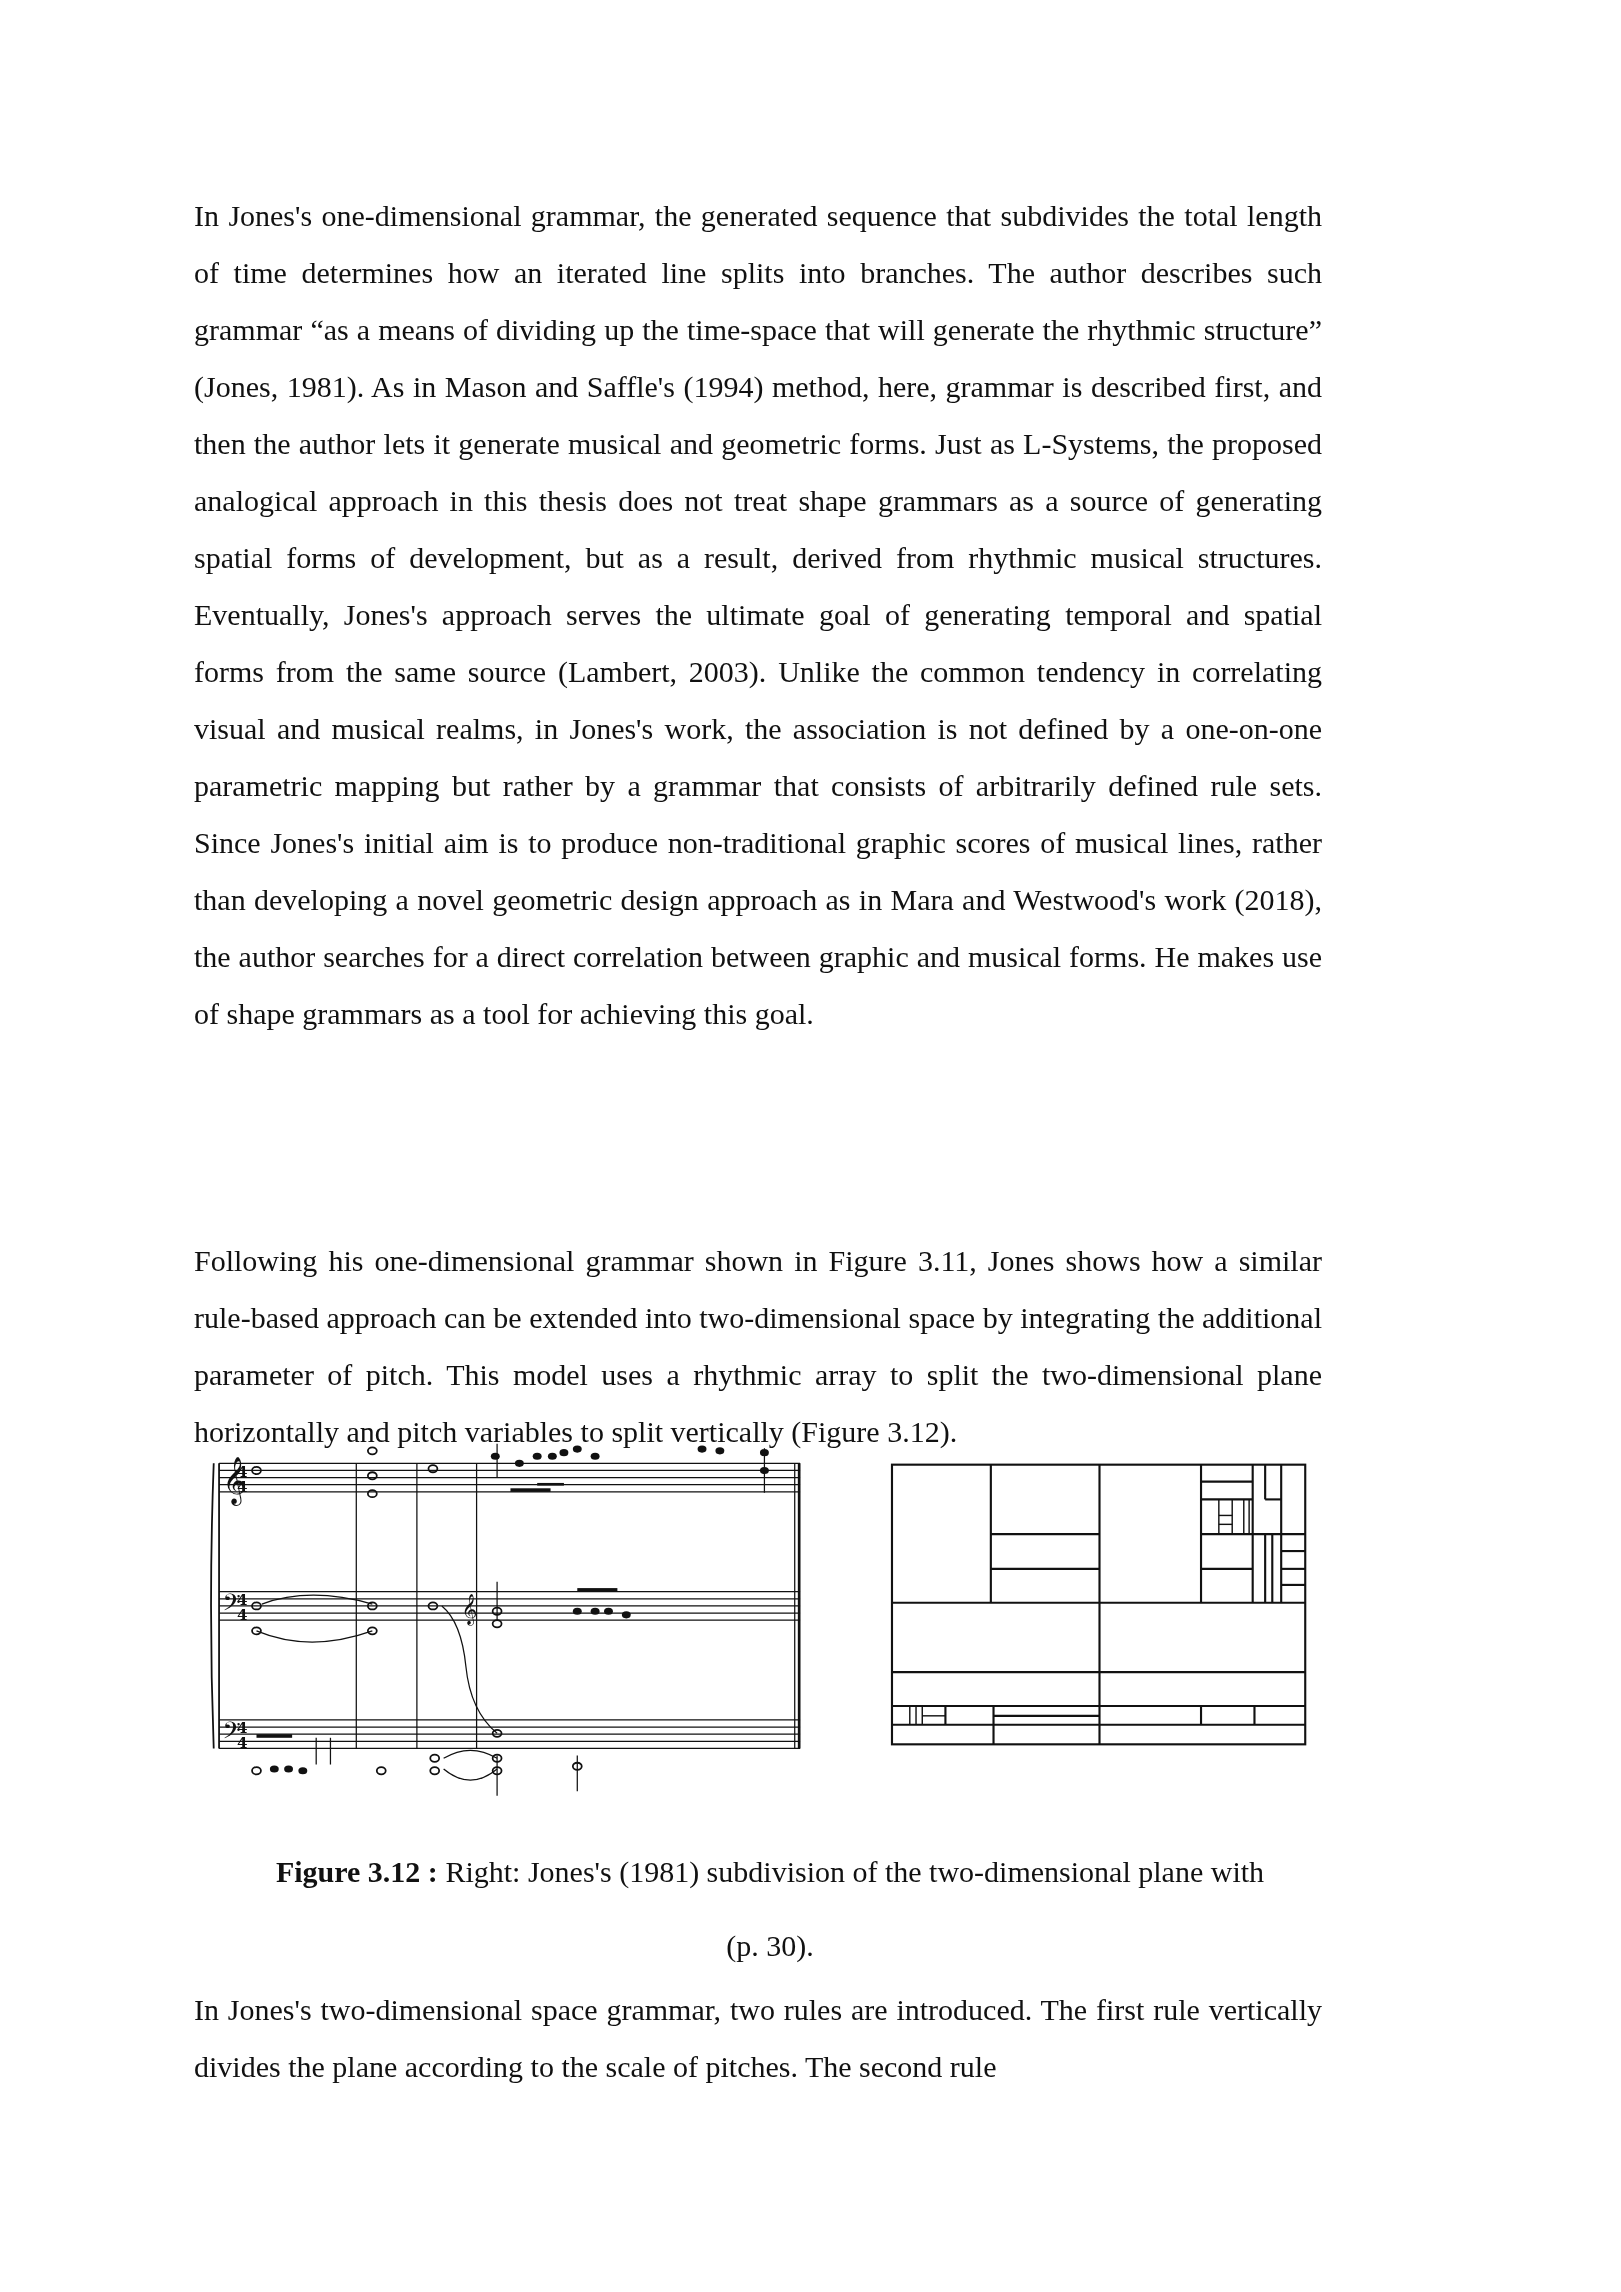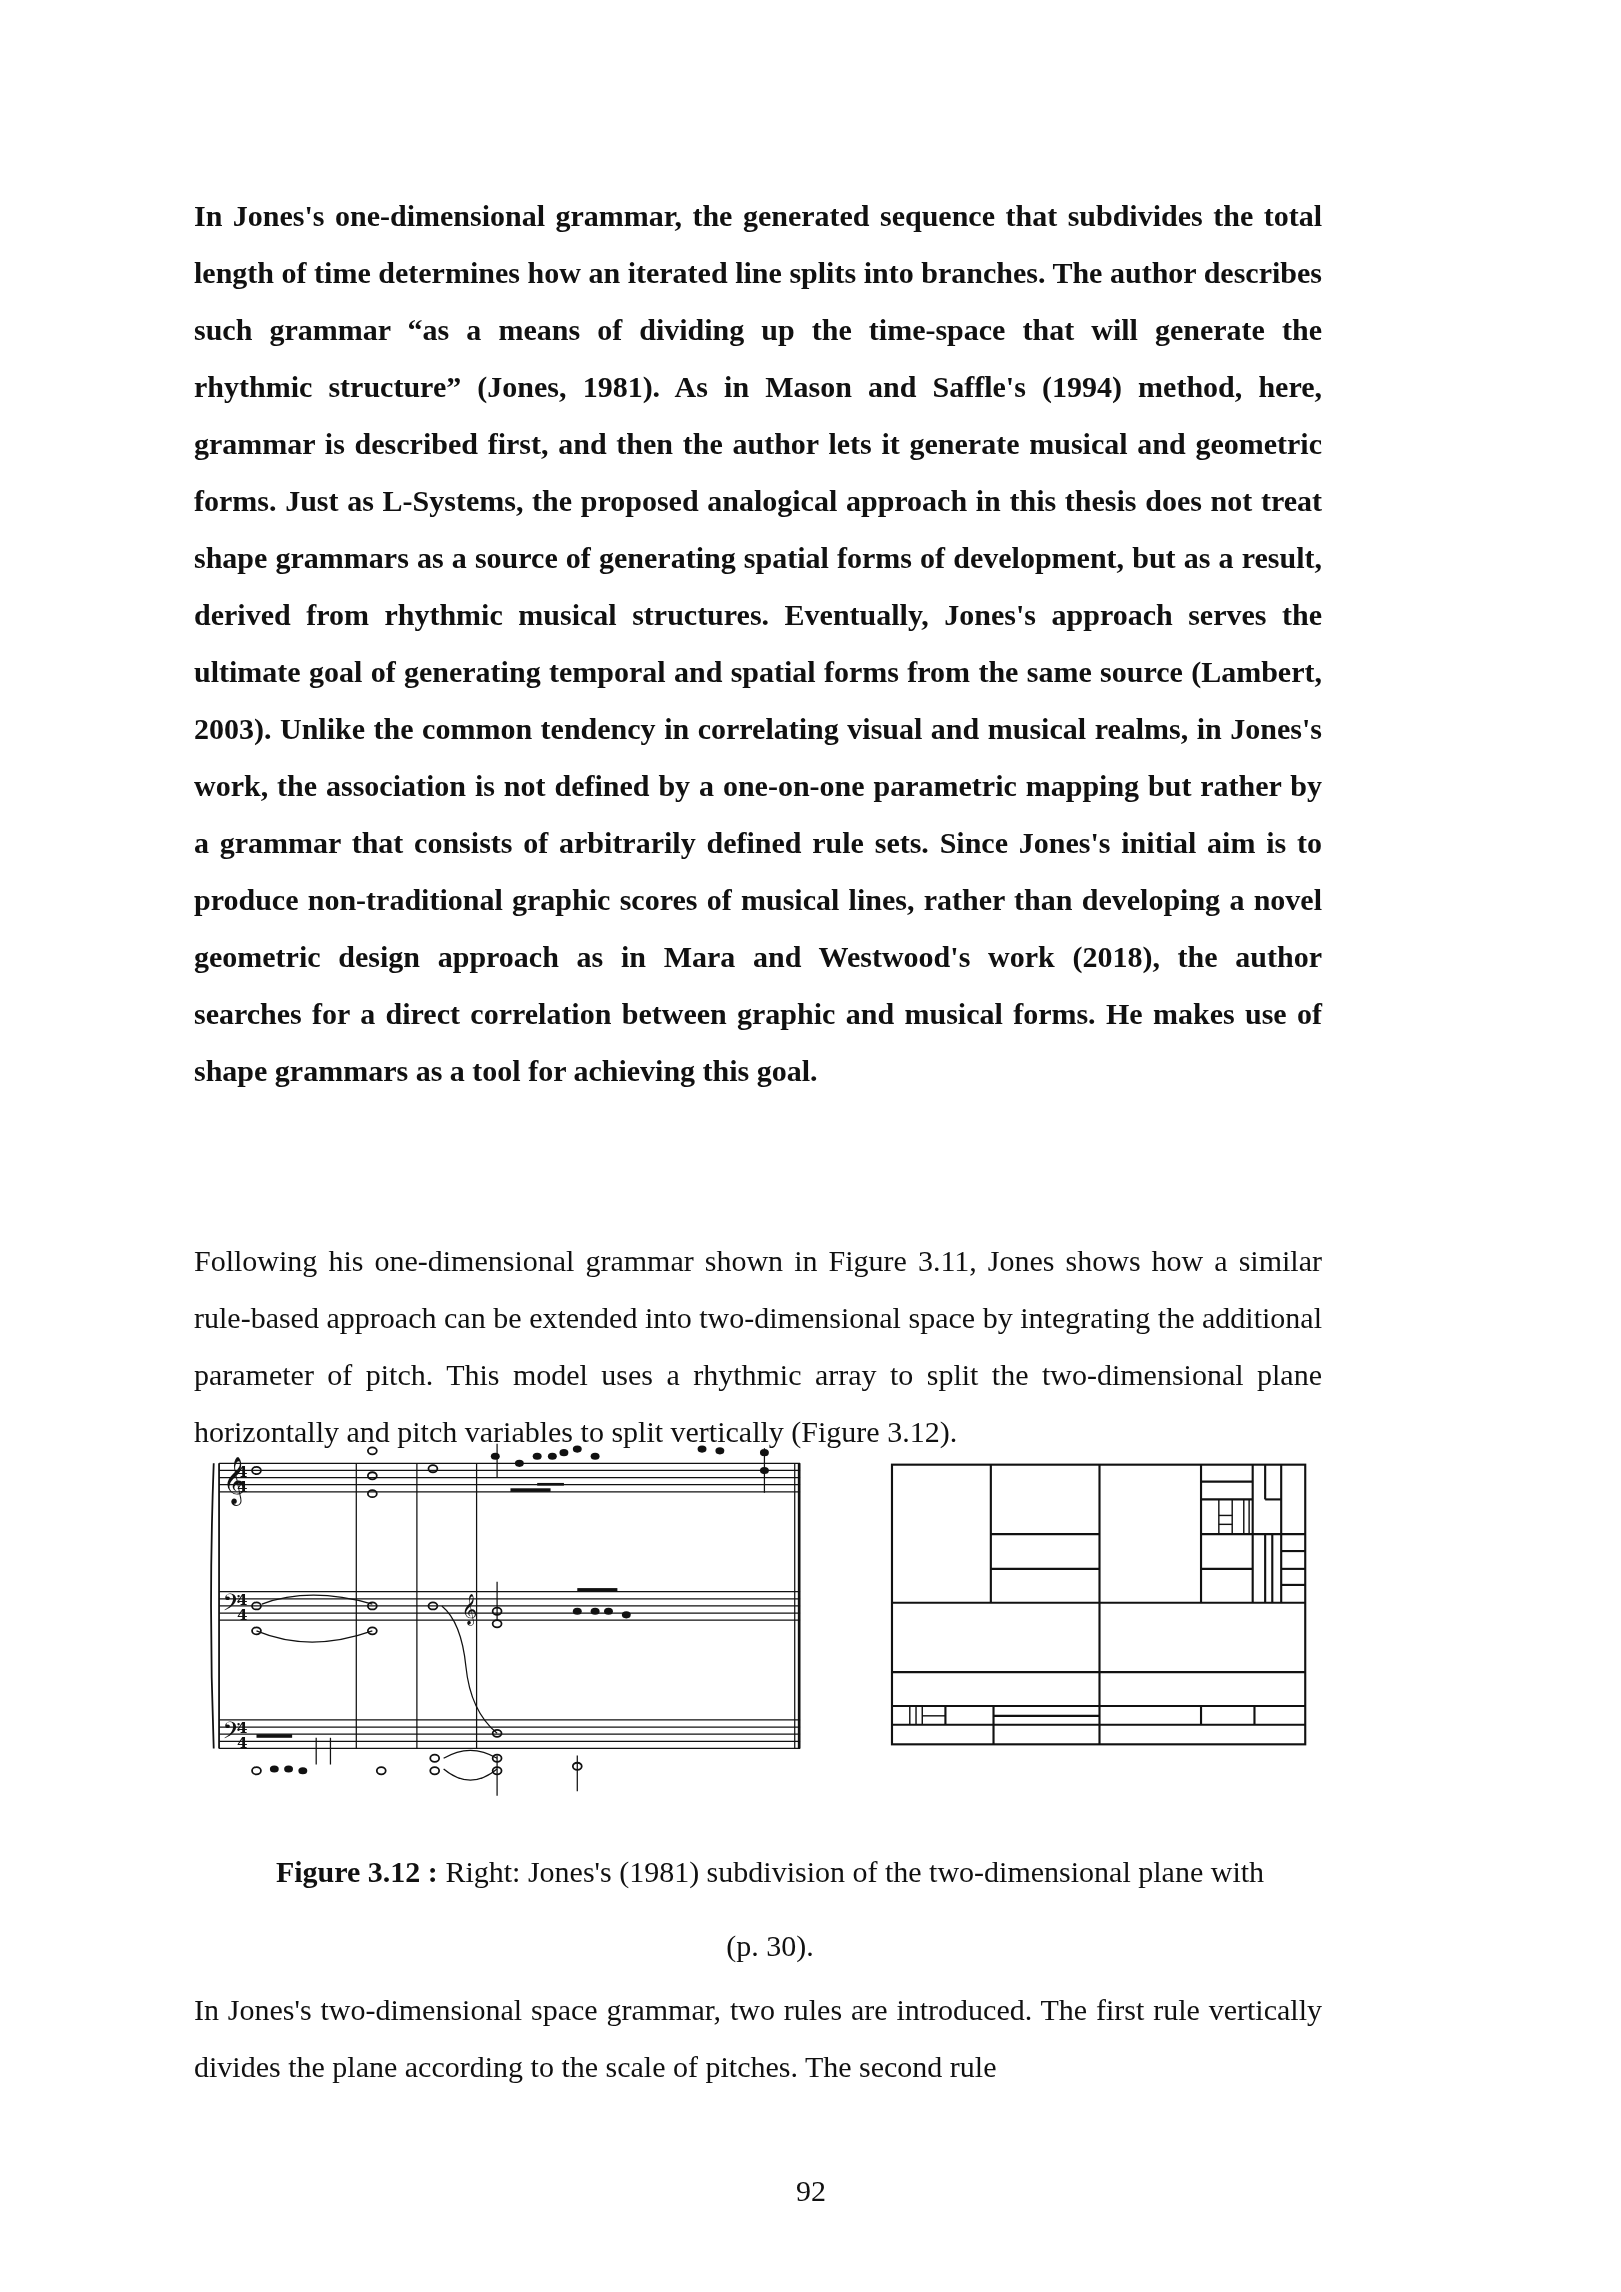--- a/index.html
+++ b/index.html
@@ -1,19 +1,19 @@
 <!DOCTYPE html>
 <html style="font-size:14.3px"><head>
 <meta charset="utf-8">
 <style>
   html, body { margin:0; padding:0; background:#ffffff; }
   body { width:1622px; height:2293px; position:relative; overflow:hidden; font-family:"Liberation Serif", serif; color:#111; }
   .page { position:absolute; left:0; top:0; width:1622px; height:2293px; }
   .para { position:absolute; left:194px; width:1128px; font-size:30px; line-height:57px; text-align:justify; text-align-last:auto; margin:0; }
-  .p1 { top:187px;font-weight:bold; }
+  .p1 { top:187px; }
   .p2 { top:1232px; }
   .p3 { top:1981px; }
   .figure { position:absolute; left:194px; top:1417px; width:1158px; height:374px; }
   .score { position:absolute; left:9px; top:0; width:606px; height:401px; }
   .grid { position:absolute; left:695px; top:45px; width:421px; height:285px; }
   .caption { position:absolute; left:194px; top:1841px; width:1128px; text-align:center; font-size:30px; line-height:37px; margin:12px; }
   .caption b { font-weight:bold; }
   .pagenum { position:absolute; left:0; width:1622px; top:2174px; text-align:center; font-size:30px; }
 </style>
 </head>
@@ -188,15 +188,14 @@
   </div>
 
   <p class="caption">
     <b>Figure 3.12 :</b><span> Right: Jones's (1981) subdivision of the two-dimensional plane with</span><br>
     <br>
     <span>(p. 30).</span>
   </p>
 
   <p class="para p3">In Jones's two-dimensional space grammar, two rules are introduced. The first rule vertically divides the plane according to the scale of pitches. The second rule</p>
 
-  <div class="pagenum">92</div>
 </div>
 
 
 </body></html>

